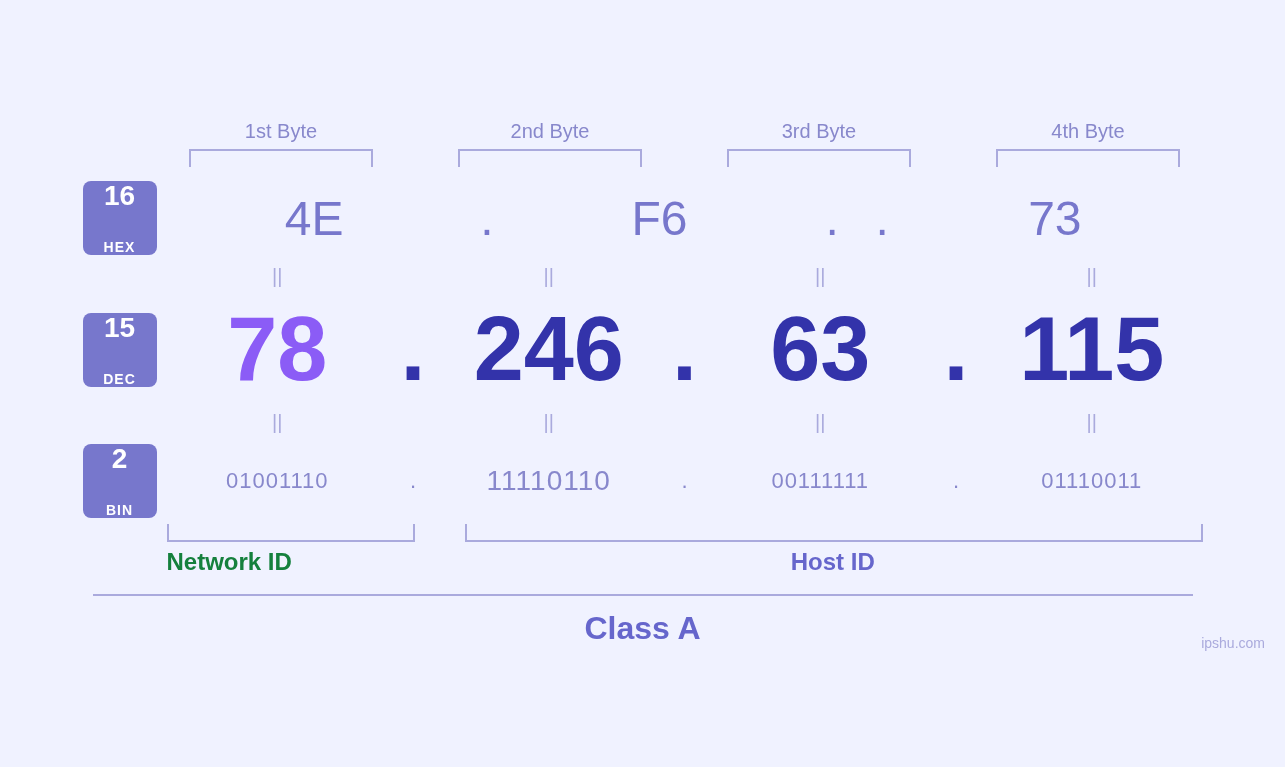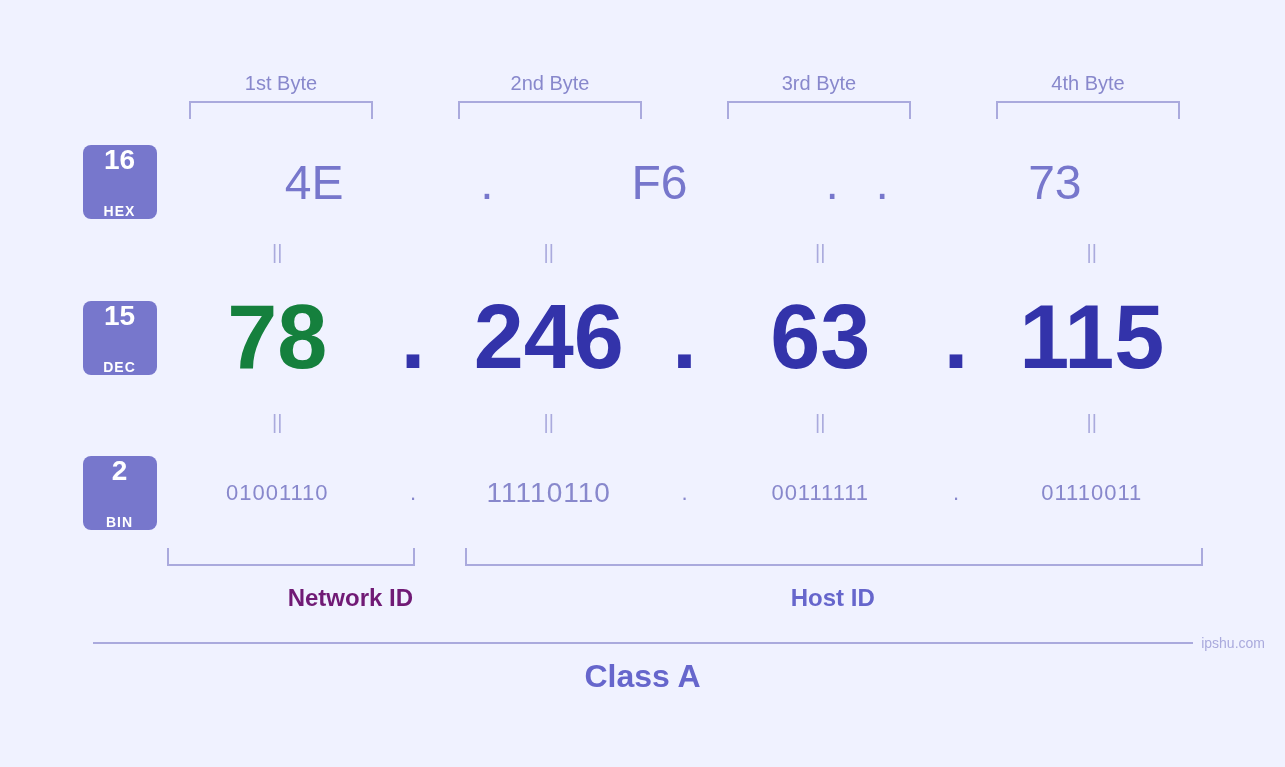--- a/index.html
+++ b/index.html
@@ -17,21 +17,20 @@
 
     .container {
       width: 1285px;
       height: 562px;
       position: relative;
       background: #f0f2ff;
       display: flex;
       flex-direction: column;
       align-items: center;
       justify-content: center;
-      gap: 12px;
     }
 
     
     .base-badge {
       width: 74px;
       height: 74px;
       background: #7777cc;
       border-radius: 8px;
       display: flex;
       flex-direction: column;
@@ -203,21 +202,21 @@
     </div>
   </div>
 
   <div style="display:flex; width:1200px; padding:0 40px; align-items:center;">
     <div class="base-badge">
       <span class="base-num">15</span>
       <span class="base-label">DEC</span>
     </div>
     <div class="full-row-values">
       <div class="val-block">
-        <span style="font-size:90px; font-weight:bold; color:#15803d;">78</span>
+        <span style="font-size:90px; font-weight:bold; color:#8b5cf6;">78</span>
       </div>
       <div class="sep-block">
         <span style="font-size:90px; font-weight:bold; color:#3333aa;">.</span>
       </div>
       <div class="val-block">
         <span style="font-size:90px; font-weight:bold; color:#3333aa;">246</span>
       </div>
       <div class="sep-block">
         <span style="font-size:90px; font-weight:bold; color:#3333aa;">.</span>
       </div>
@@ -286,21 +285,21 @@
       <div style="flex:1;"></div>
       <div class="sep-block"></div>
       <div style="flex:1;"></div>
       <div class="sep-block"></div>
       <div style="flex:1;"></div>
     </div>
   </div>
 
   <div style="display:flex; width:1200px; padding:0 40px; margin-top: 6px;">
     <div class="spacer-badge"></div>
-    <div style="flex:1; text-align:right; color:#701a75; font-size:24px; font-weight:bold;">Network ID</div>
+    <div style="flex:1; text-align:left; color:#15803d; font-size:24px; font-weight:bold;">Network ID</div>
     <div class="sep-block"></div>
     <div style="flex:3; text-align:center; color:#6666cc; font-size:24px; font-weight:bold;">Host ID</div>
   </div>
 
   <div style="width:1100px; border-top: 2px solid #aaaadd; margin-top:18px; padding-top:14px; text-align:center; color:#6666cc; font-size:32px; font-weight:bold; position:relative;">
     <span>Class A</span>
   </div>
 
   <div class="watermark">ipshu.com</div>
 

